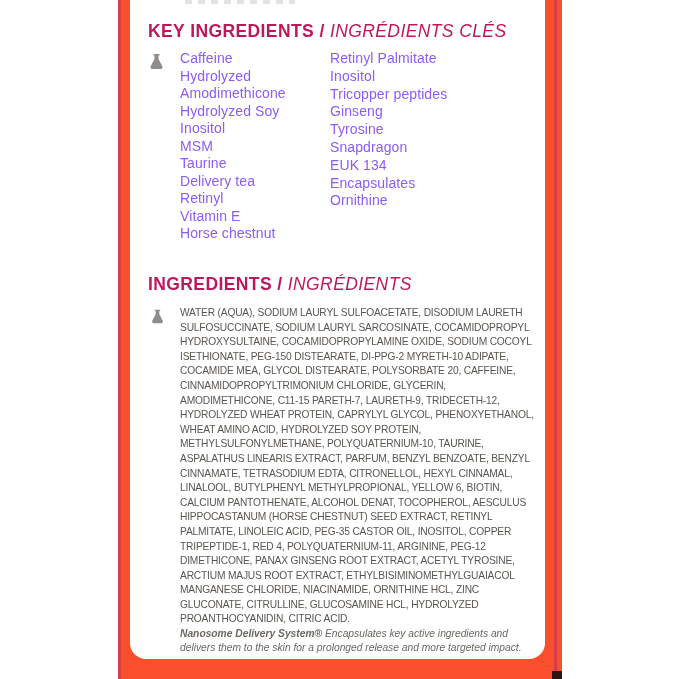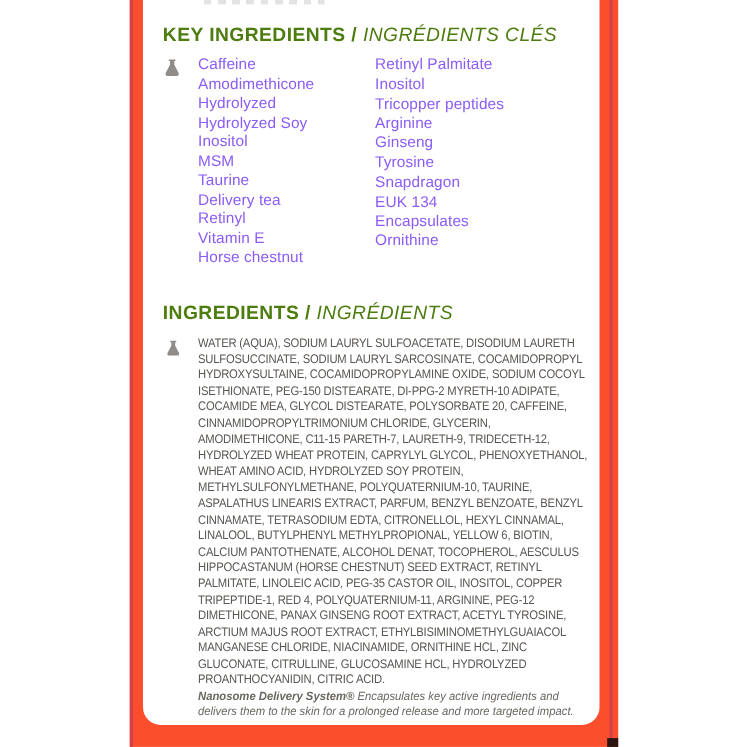--- a/index.html
+++ b/index.html
@@ -26,39 +26,39 @@
     position:absolute;left:12px;top:0;width:415px;height:659px;
     background:#ffffff;border-radius:0 0 16px 16px;
   }
   .crop-fragment{
     position:absolute;left:55px;top:0;width:110px;height:4px;opacity:.28;
     background:repeating-linear-gradient(90deg,#9a9a9a 0 7px,transparent 7px 13px);
   }
   
   .section-heading{
     position:absolute;left:18px;white-space:nowrap;
-    color:#4d7c0f;font-size:17.5px;letter-spacing:.4px;
+    color:#be185d;font-size:17.5px;letter-spacing:.4px;
   }
   .section-heading .en{font-weight:bold;}
   .section-heading .sep{font-weight:bold;}
   .section-heading .fr{font-style:italic;font-weight:normal;}
   .heading-key{top:21px;}
   .heading-full{top:274px;text-align:center;}
   
   .flask{position:absolute;width:19px;height:19px;}
   .flask svg{display:block;width:100%;height:100%;fill:#8f8c89;}
   .flask-key{left:17px;top:52px;}
   .flask-full{left:19px;top:308px;width:17px;height:17px;}
   
   .key-col{
     position:absolute;top:50px;color:#8b5cf6;font-size:14px;line-height:17.5px;
     letter-spacing:.1px;
   }
   .key-col-left{left:50px;width:145px;}
-  .key-col-right{left:211px;width:170px;line-height:17.8px;}
+  .key-col-right{left:200px;width:170px;line-height:17.8px;}
   
   .full-list{
     position:absolute;left:50px;top:305px;width:398px;
     color:#595551;font-size:11.3px;line-height:14.6px;letter-spacing:-0.2px;
     transform:scaleX(0.905);transform-origin:left top;
     text-transform:uppercase;
   }
   
   .note{
     position:absolute;left:50px;top:627px;width:380px;
@@ -84,36 +84,35 @@
       </div>
 
       <div class="flask flask-key">
         <svg viewBox="0 0 24 24">
             <path d="M8.2 2.5h7.6v1.9h-1.3v4.4l4.9 9.3c.7 1.4-.3 3.4-1.9 3.4H6.5c-1.6 0-2.6-2-1.9-3.4l4.9-9.3V4.4H8.2z"></path>
           </svg>
       </div>
 
       <div class="key-col key-col-left">
           <div>Caffeine</div>
+          <div>Hydrolyzed</div>
           <div>Amodimethicone</div>
-          <div>Hydrolyzed</div>
           <div>Hydrolyzed Soy</div>
           <div>Inositol</div>
           <div>MSM</div>
           <div>Taurine</div>
           <div>Delivery tea</div>
           <div>Retinyl</div>
           <div>Vitamin E</div>
           <div>Horse chestnut</div>
         </div>
       <div class="key-col key-col-right">
           <div>Retinyl Palmitate</div>
           <div>Inositol</div>
           <div>Tricopper peptides</div>
-          <div>Arginine</div>
           <div>Ginseng</div>
           <div>Tyrosine</div>
           <div>Snapdragon</div>
           <div>EUK 134</div>
           <div>Encapsulates</div>
           <div>Ornithine</div>
         </div>
 
       <div class="section-heading heading-full">
         <span class="en">INGREDIENTS</span><span class="sep"> / </span><span class="fr">INGRÉDIENTS</span>

